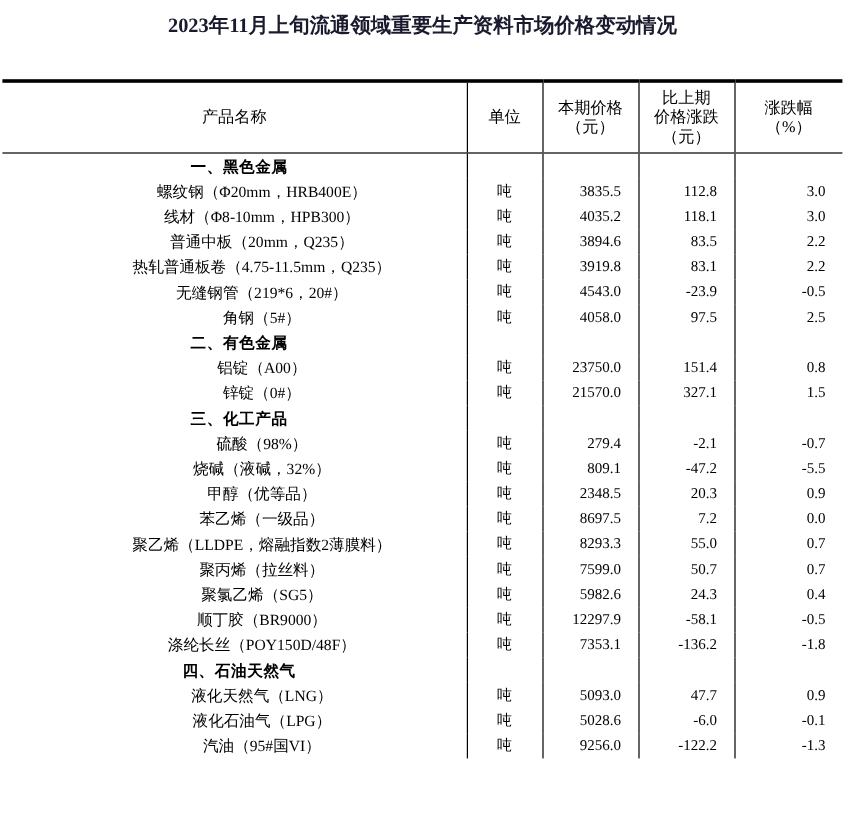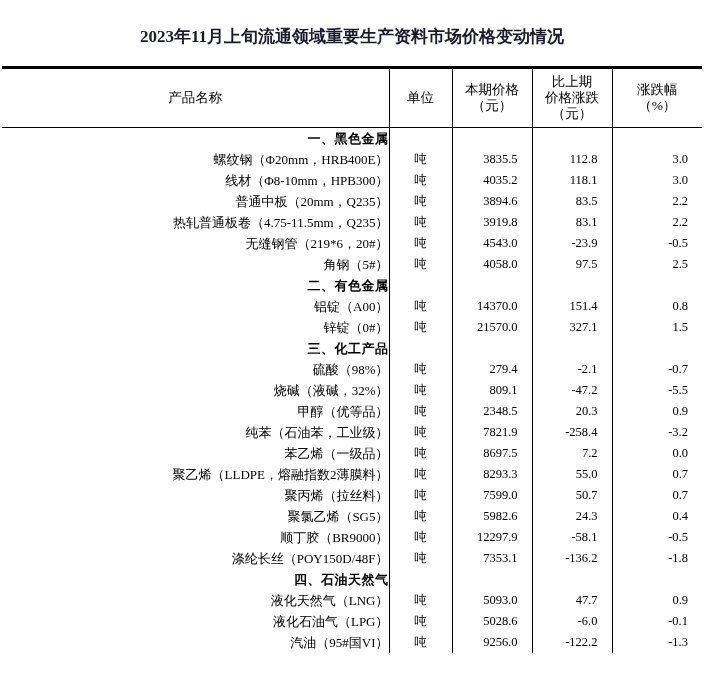--- a/index.html
+++ b/index.html
@@ -14,21 +14,21 @@
     font-family: "Liberation Serif", "DejaVu Serif", serif;
     color: #000000;
     position: relative;
   }
   #page-title {
     text-align: center;
     font-family: "Liberation Serif", "DejaVu Serif", serif;
     font-weight: bold;
     font-size: 17px;
     line-height: 20px;
-    padding-top: 27px;
+    padding-top: 12px;
     letter-spacing: 0px;
     color: #1a1a2e;
   }
   .table-wrap {
     position: absolute;
     left: 2px;
     top: 66px;
     width: 700px;
   }
   table.price-table {
@@ -65,21 +65,21 @@
     height: 21px;
     line-height: 21px;
     padding: 0;
     vertical-align: middle;
     font-size: 13px;
     white-space: nowrap;
     overflow: hidden;
   }
   tbody td.name-cell {
     border-left: none;
-    text-align: right;
+    text-align: center;
   }
   tbody td.unit-cell {
     text-align: center;
     font-size: 12.5px;
   }
   tbody td.num-cell {
     text-align: right;
     padding-right: 14px;
     font-size: 12.5px;
   }
@@ -182,21 +182,21 @@
         <tr class="section-row">
           <td class="name-cell">二、有色金属</td>
           <td class="unit-cell"></td>
           <td class="num-cell"></td>
           <td class="num-cell"></td>
           <td class="num-cell"></td>
         </tr>
         <tr class="item-row">
           <td class="name-cell">铝锭（A00）</td>
           <td class="unit-cell">吨</td>
-          <td class="num-cell">14370.0</td>
+          <td class="num-cell">23750.0</td>
           <td class="num-cell">151.4</td>
           <td class="num-cell">0.8</td>
         </tr>
         <tr class="item-row">
           <td class="name-cell">锌锭（0#）</td>
           <td class="unit-cell">吨</td>
           <td class="num-cell">21570.0</td>
           <td class="num-cell">327.1</td>
           <td class="num-cell">1.5</td>
         </tr>
@@ -222,27 +222,20 @@
           <td class="num-cell">-5.5</td>
         </tr>
         <tr class="item-row">
           <td class="name-cell">甲醇（优等品）</td>
           <td class="unit-cell">吨</td>
           <td class="num-cell">2348.5</td>
           <td class="num-cell">20.3</td>
           <td class="num-cell">0.9</td>
         </tr>
         <tr class="item-row">
-          <td class="name-cell">纯苯（石油苯，工业级）</td>
-          <td class="unit-cell">吨</td>
-          <td class="num-cell">7821.9</td>
-          <td class="num-cell">-258.4</td>
-          <td class="num-cell">-3.2</td>
-        </tr>
-        <tr class="item-row">
           <td class="name-cell">苯乙烯（一级品）</td>
           <td class="unit-cell">吨</td>
           <td class="num-cell">8697.5</td>
           <td class="num-cell">7.2</td>
           <td class="num-cell">0.0</td>
         </tr>
         <tr class="item-row">
           <td class="name-cell">聚乙烯（LLDPE，熔融指数2薄膜料）</td>
           <td class="unit-cell">吨</td>
           <td class="num-cell">8293.3</td>

